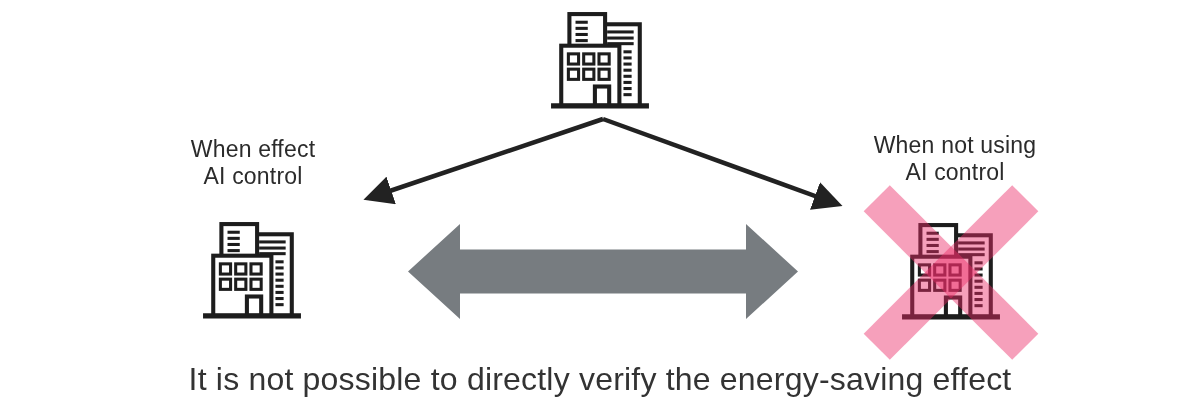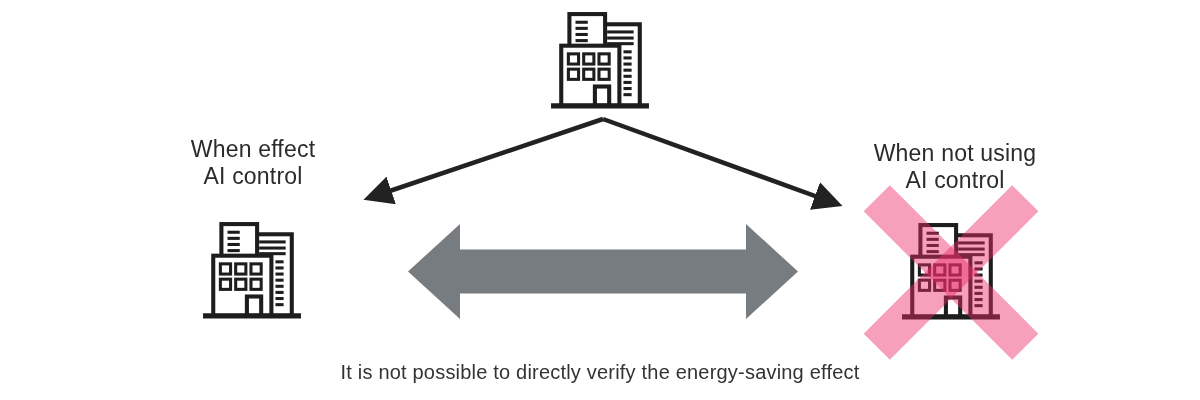--- a/index.html
+++ b/index.html
@@ -15,21 +15,21 @@
     color:#2b2b2b;
     font-size:23px;
     line-height:27px;
     text-align:center;
     letter-spacing:0.2px;
   }
   .caption{
     left:0;right:0;top:361px;
     text-align:center;
     color:#333333;
-    font-size:20px;
+    font-size:32px;
     letter-spacing:0.2px;
   }
   .bld{color:#1d1d1d;}
   .xbar{
     width:210px;height:37px;
     background:rgba(235,45,105,0.45);
     left:846px;top:254px;
   }
   .rot45{transform:rotate(45deg);}
   .rotm45{transform:rotate(-45deg);}
@@ -99,21 +99,21 @@
       <line x1="258" y1="9" x2="24" y2="88" marker-end="url(#ah)"></line>
       <line x1="258" y1="9" x2="492" y2="94" marker-end="url(#ah)"></line>
     </g>
   </svg>
 
   <div class="abs label" style="left:150px;top:136px;width:206px;">
     <div>When effect</div>
     <div>AI control</div>
   </div>
 
-  <div class="abs label" style="left:852px;top:140px;width:206px;">
+  <div class="abs label" style="left:852px;top:132px;width:206px;">
     <div>When not using</div>
     <div>AI control</div>
   </div>
 
   <svg class="abs bld" style="left:201px;top:222px;" width="102" height="98" viewBox="0 0 100 96">
     <use href="#building" xlink:href="#building"></use>
   </svg>
 
   <svg class="abs" style="left:408px;top:223px;" width="390" height="97" viewBox="0 0 390 97">
     <polygon points="0,48.5 52,1 52,26.5 338,26.5 338,1 390,48.5 338,96 338,70.5 52,70.5 52,96" fill="#777c80"></polygon>

